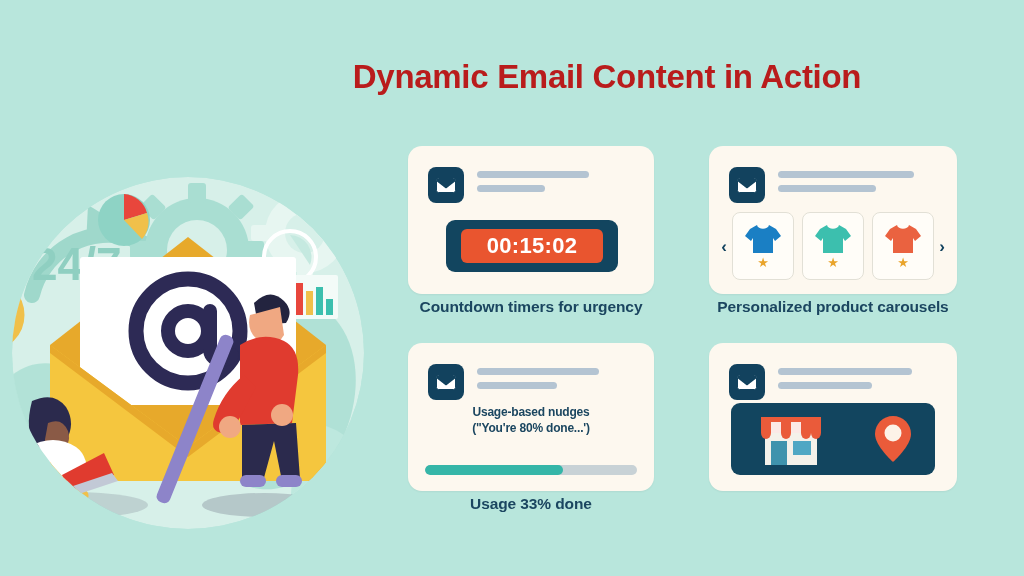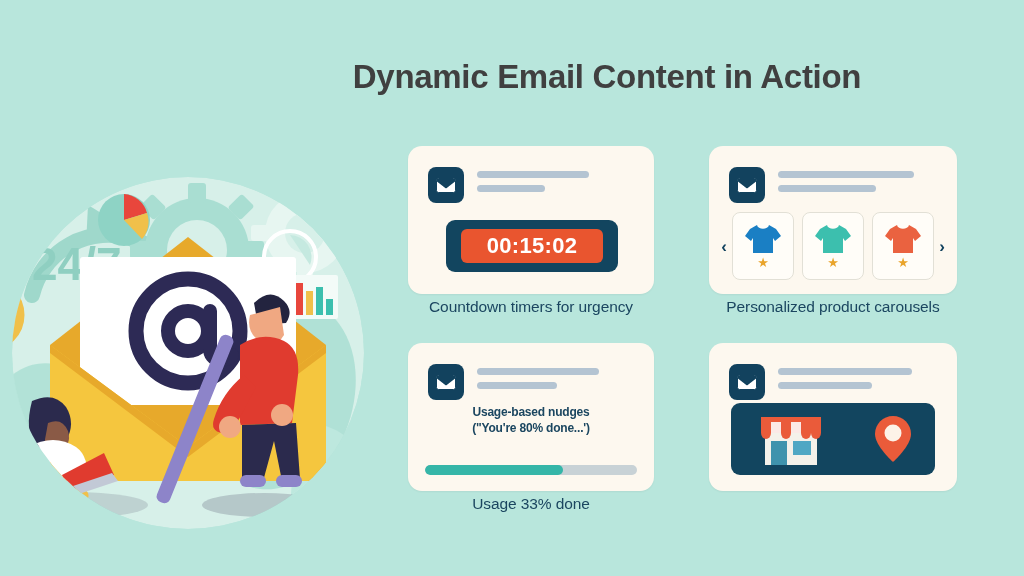--- a/index.html
+++ b/index.html
@@ -9,21 +9,21 @@
     font-family:"Liberation Sans", sans-serif;
     position:relative;
   }
   .stage { position:absolute; inset:0; }
 
   
   .page-title{
     position:absolute; left:0; right:0; top:58px;
     text-align:center;
     font-size:33px; font-weight:bold; letter-spacing:-0.3px;
-    color:#404040;
+    color:#b91c1c;
     padding-left:190px;
   }
 
   
   .illo{ position:absolute; left:-8px; top:175px; width:390px; height:365px; }
   .illo svg{ display:block; width:100%; height:100%; }
 
   
   .cards{
     position:absolute; left:408px; top:146px;
@@ -50,21 +50,21 @@
   .mail-icon{
     width:36px; height:36px; border-radius:8px; background:#12425e;
     display:flex; align-items:center; justify-content:center; flex:none;
   }
   .lines{ padding-top:4px; }
   .line{ height:7px; border-radius:4px; background:#b4c4d2; margin-bottom:7px; }
 
   .caption{
     position:absolute; left:0; right:0; top:152px;
     text-align:center;
-    font-size:15.5px; color:#1b4660; font-weight:400;
+    font-size:15.5px; color:#1b4660; font-weight:700;
     letter-spacing:-0.1px;
   }
 
   
   .timer-frame{
     position:absolute; left:38px; bottom:22px;
     width:172px; height:52px; background:#12455f; border-radius:9px;
     display:flex; align-items:center; justify-content:center;
   }
   .timer-screen{

